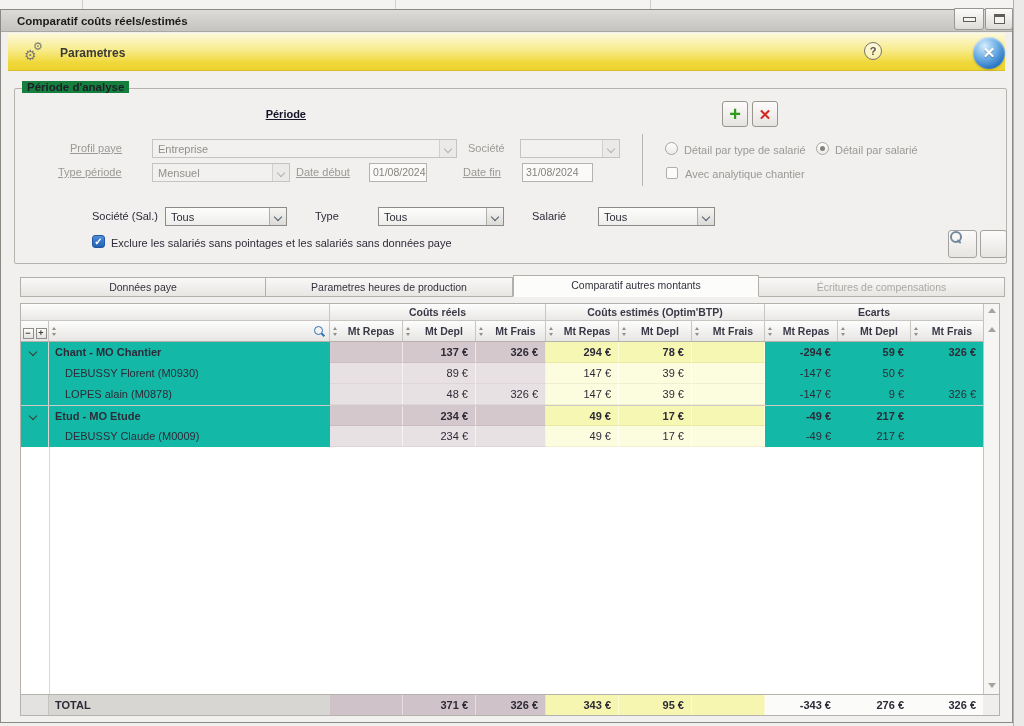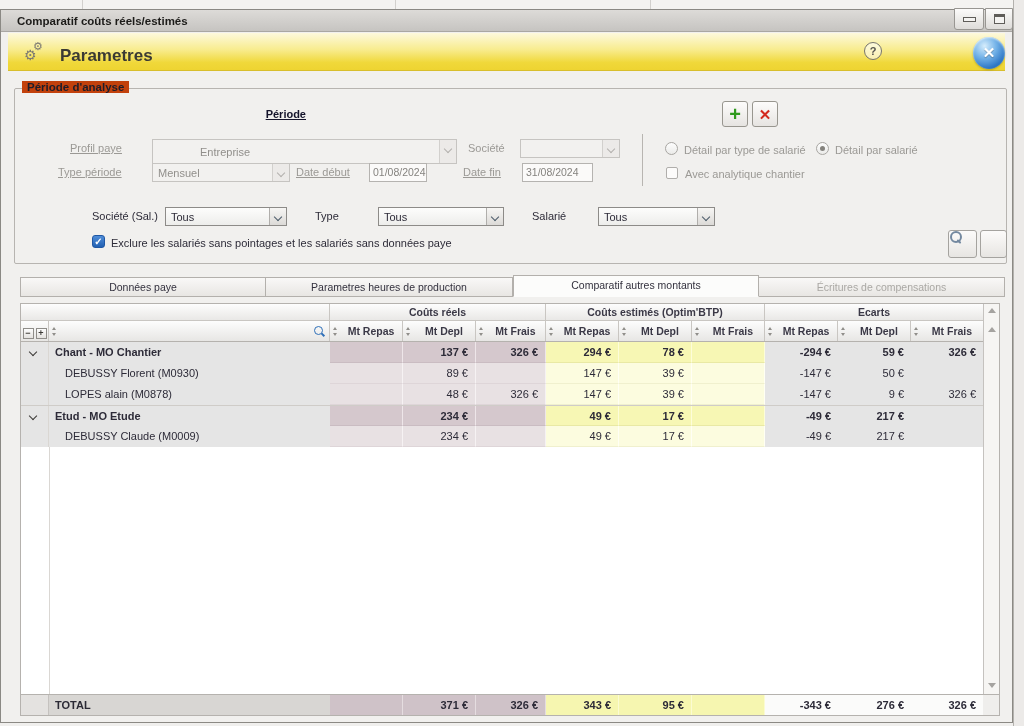--- a/index.html
+++ b/index.html
@@ -23,33 +23,33 @@
     background:linear-gradient(#fcfbfa,#dedcd9); border-radius:0 0 3px 3px; cursor:default; }
   .winbtn .glyph-min { position:absolute; left:8px; top:8px; width:13px; height:5px; border:1px solid #5f5d59; background:#f4f3f1; }
   .winbtn .glyph-max { position:absolute; left:8px; top:5px; width:11px; height:10px; border:1px solid #5f5d59; border-top:3px solid #5f5d59; background:#f4f3f1; }
   
   .banner { position:absolute; left:8px; top:33px; width:997px; height:38px;
     background:linear-gradient(#fdf9dd 0%, #f8ec8e 45%, #f0d83a 80%, #eed431 100%);
     border-bottom:1px solid #d8be2c; }
   .gears { position:absolute; left:16px; top:7px; width:28px; height:24px; color:#7b7972; }
   .gears .g1 { position:absolute; left:0; top:7px; font-size:14px; }
   .gears .g2 { position:absolute; left:9px; top:0px; font-size:11px; }
-  .banner-title { position:absolute; left:52px; top:13px; font-weight:bold; color:#3b3a34; font-size:17px; }
+  .banner-title { position:absolute; left:52px; top:13px; font-weight:bold; color:#3b3a34; font-size:12px; }
   .help-btn { position:absolute; left:864px; top:42px; width:18px; height:18px; border:1px solid #76746d;
     border-radius:50%; background:rgba(255,255,255,.55); color:#55534d; font-weight:bold; font-size:11px;
     text-align:center; line-height:17px; cursor:pointer; }
   .close-btn { position:absolute; left:973px; top:37px; width:32px; height:32px; border-radius:50%;
     background:radial-gradient(circle at 36% 28%, #d6edfc, #74b3e8 38%, #2f78c6 72%, #1c589c);
     box-shadow:inset 0 1px 2px rgba(255,255,255,.7), 0 1px 2px rgba(90,80,0,.35);
     color:#fff; font-weight:bold; font-size:15px; text-align:center; line-height:31px; cursor:pointer;
     text-shadow:0 1px 1px rgba(0,0,0,.3); }
   
   .groupbox { position:absolute; left:14px; top:88px; width:993px; height:176px;
     border:1px solid #b7b4b0; border-radius:2px; }
-  .groupbox-legend { position:absolute; left:22px; top:81px; background:#c2410c; padding:0 5px;
+  .groupbox-legend { position:absolute; left:22px; top:81px; background:#15803d; padding:0 5px;
     font-weight:bold; color:#1e1d2a; font-size:11.5px; }
   .lbl { position:absolute; color:#2d2b38; }
   .lbl.u { text-decoration:underline; }
   .lbl.dim { color:#9b9995; }
   .lbl.strong { font-weight:bold; color:#14132a; }
   .field { position:absolute; border:1px solid #b5b3b0; background:#fbfaf9; color:#85837f;
     font-size:10.5px; line-height:17px; padding:0 3px; }
   .combo { position:absolute; border:1px solid #8d8b88; background:linear-gradient(#fdfdfc,#ededeb);
     display:flex; align-items:center; cursor:pointer; }
   .combo .val { flex:1; padding:0 5px; white-space:nowrap; overflow:hidden; }
@@ -118,21 +118,21 @@
   .c-narrow { width:28px; flex:none; }
   .c-tree { width:281px; flex:none; }
   .cwA { width:73px; flex:none; }
   .cwB { width:70px; flex:none; }
   .cwC { width:72px; flex:none; }
   .gspan1 { width:309px; flex:none; }
   .gspan2 { width:216px; flex:none; }
   .gspan3 { width:219px; flex:none; }
   .gspan4 { width:218px; flex:none; border-right:none !important; }
   
-  .row { display:flex; height:21px; flex:none; background:#e5e5e5; }
+  .row { display:flex; height:21px; flex:none; background:#14b8a6; }
   .row.sep { border-top:1px solid #cfccc8; }
   .cell { line-height:20px; white-space:nowrap; overflow:hidden; }
   .cell.narrow { width:28px; flex:none; border-right:1px solid #dad7d3; position:relative; }
   .chev { position:absolute; left:9px; top:7px; width:6px; height:6px;
     border-right:1.6px solid #3a3835; border-bottom:1.6px solid #3a3835; transform:rotate(45deg); cursor:pointer; }
   .cell.tree { width:281px; flex:none; padding-left:6px; }
   .cell.tree.child { padding-left:16px; }
   .row.group .cell { font-weight:bold; }
   .cell.num { text-align:right; padding-right:7px; }
   .pinkL { background:#e8e1e3; border-right:1px solid #f6f2f3; border-bottom:1px solid #ded5d8; }
@@ -195,21 +195,21 @@
 
   <div class="lbl u strong" style="left:160px; top:108px; width:146px; text-align:right;">Période</div>
   <div class="sq-btn" style="left:722px; top:101px;">
     <span class="plus">+</span>
   </div>
   <div class="sq-btn" style="left:752px; top:101px;">
     <span class="delx">✕</span>
   </div>
 
   <div class="lbl u dim" style="left:70px; top:142px; width:90px; text-align:left;">Profil paye</div>
-  <div class="combo disabled" style="left:152px; top:139px; width:305px; height:25px;padding-left:42px;">
+  <div class="combo disabled" style="left:152px; top:139px; width:305px; height:19px;">
     <span class="val">Entreprise</span>
     <span class="drop"></span>
   </div>
   <div class="lbl dim" style="left:468px; top:142px;">Société</div>
   <div class="combo disabled" style="left:520px; top:139px; width:100px; height:19px;">
     <span class="val"></span>
     <span class="drop"></span>
   </div>
 
   <div class="lbl u dim" style="left:58px; top:166px; width:90px; text-align:left;">Type période</div>

